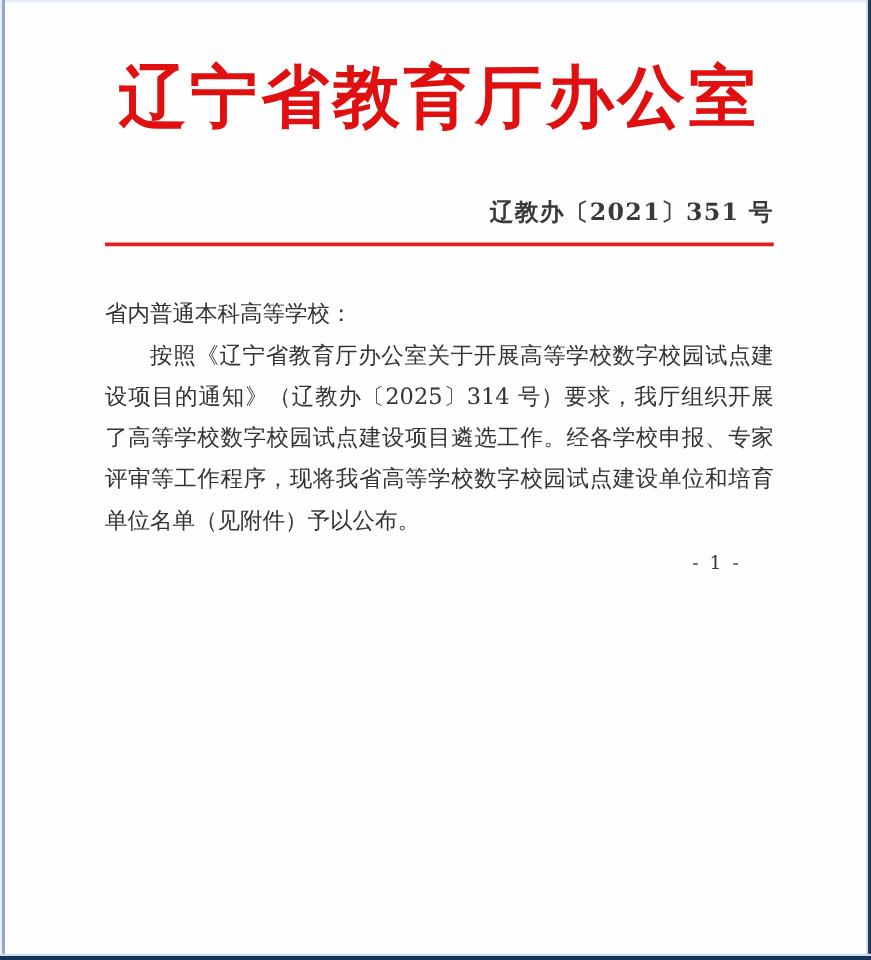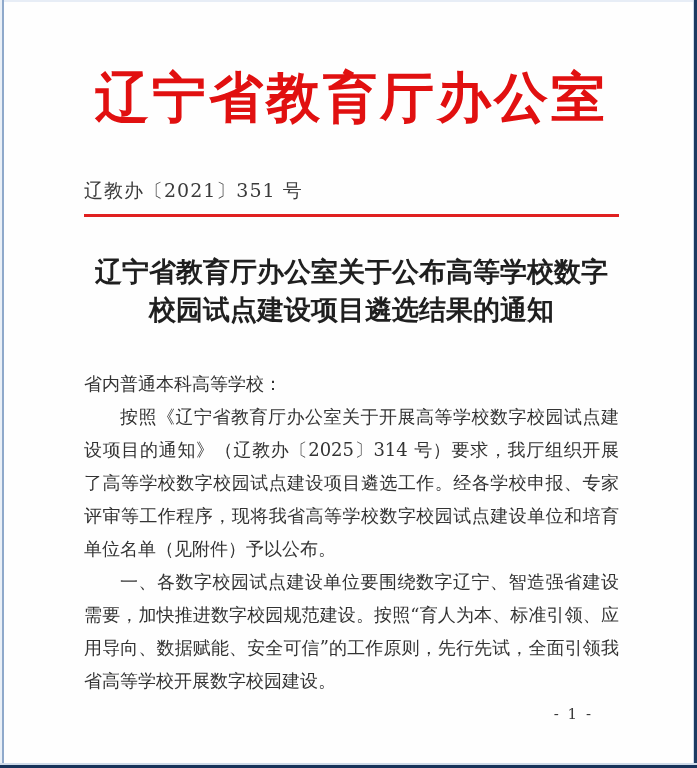--- a/index.html
+++ b/index.html
@@ -22,39 +22,40 @@
   .edge-left   { top: 0; left: 0; bottom: 0; width: 4px;
                  background: linear-gradient(to right, #eaf0f7 0 2px, #8fa9cb 2px 4px); }
   .edge-right  { top: 0; right: 0; bottom: 0; width: 4px;
                  background: linear-gradient(to left, #1d3b62 0 3px, #cdd9e8 3px 4px); }
   .edge-bottom { bottom: 0; left: 0; right: 0; height: 5px;
                  background: linear-gradient(to bottom, #cfdbe9 0 2px, #16335a 2px 5px); }
 
   .doc {
     position: absolute;
     inset: 0;
-    padding: 68px 78px 0 84px;
+    padding: 48px 78px 0 84px;
     color: var(--body-text, #333333);
   }
   .agency-header {
     font-size: 54px;
     line-height: 58px;
     font-weight: 700;
     letter-spacing: 3px;
     text-align: center;
     white-space: nowrap;
     color: var(--header-red, #e11010);
   }
   .doc-number {
     margin-top: 52px;
     font-size: 19px;
     line-height: 24px;
-    text-align: left;
+    text-align: right;
     letter-spacing: 1px;
     color: #3a3a3a;
+    font-weight: bold;
   }
   .red-line {
     margin-top: 12px;
     height: 3px;
     background: var(--divider-red, #e02020);
   }
   .notice-title {
     margin-top: 36px;
     font-size: 27px;
     line-height: 38px;
@@ -93,27 +94,22 @@
   <div class="edge edge-bottom"></div>
 
   <div class="doc">
 
     <h1 class="agency-header">辽宁省教育厅办公室</h1>
 
     <div class="doc-number">辽教办〔2021〕351 号</div>
 
     <div class="red-line"></div>
 
-    <h2 class="notice-title">
-      <span>辽宁省教育厅办公室关于公布高等学校数字</span><br>
-      <span>校园试点建设项目遴选结果的通知</span>
-    </h2>
 
     <div class="body-text">
       <p class="salutation">省内普通本科高等学校：</p>
       <p class="para">按照《辽宁省教育厅办公室关于开展高等学校数字校园试点建设项目的通知》（辽教办〔2025〕314 号）要求，我厅组织开展了高等学校数字校园试点建设项目遴选工作。经各学校申报、专家评审等工作程序，现将我省高等学校数字校园试点建设单位和培育单位名单（见附件）予以公布。</p>
-      <p class="para">一、各数字校园试点建设单位要围绕数字辽宁、智造强省建设需要，加快推进数字校园规范建设。按照“育人为本、标准引领、应用导向、数据赋能、安全可信”的工作原则，先行先试，全面引领我省高等学校开展数字校园建设。</p>
     </div>
 
     <div class="page-number">- 1 -</div>
 
   </div>
 </div>
 
 </body></html>

